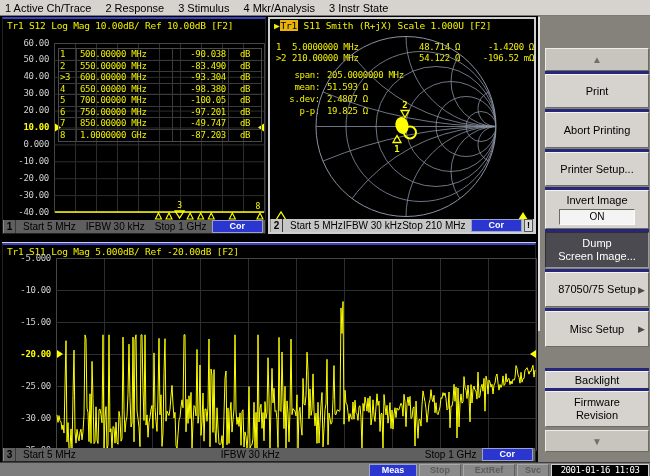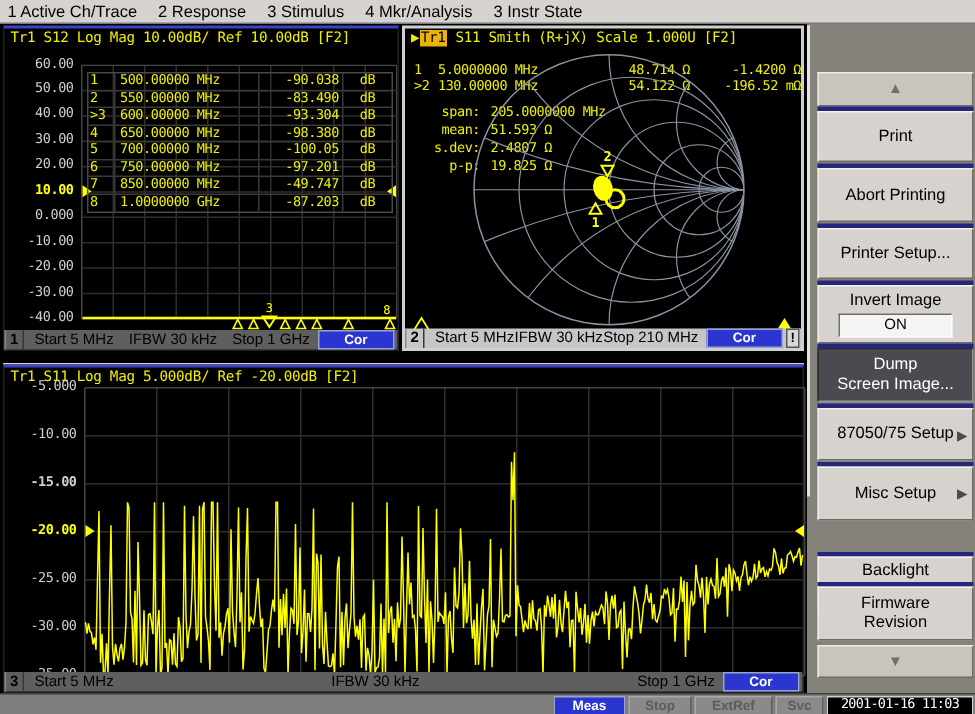--- a/index.html
+++ b/index.html
@@ -234,21 +234,21 @@
     </div>
     <div id="tr-readouts">
         <div class="rdrow" style="top: 23px;">
           <div class="rd-n"> 1</div>
           <div class="rd-f">5.0000000 MHz</div>
           <div class="rd-re">48.714 Ω</div>
           <div class="rd-im">-1.4200 Ω</div>
         </div>
         <div class="rdrow" style="top: 34px;">
           <div class="rd-n">&gt;2</div>
-          <div class="rd-f">130.00000 MHz</div>
+          <div class="rd-f">210.00000 MHz</div>
           <div class="rd-re">54.122 Ω</div>
           <div class="rd-im">-196.52 mΩ</div>
         </div>
       </div>
     <div id="tr-stats">
         <div class="strow" style="top: 50px;">
           <div class="st-l">span:</div>
           <div class="st-v">205.0000000 MHz</div>
         </div>
         <div class="strow" style="top: 62px;">
@@ -308,21 +308,21 @@
       <span class="corchip">Cor</span>
       <span class="exclchip">!</span>
     </div>
   </div>
 
   <div class="panel panel-accent" id="panel-b" style="left:2px;top:243px;width:534px;height:219px;box-shadow:0 -1px 0 #cfcfcf;">
     <div class="hdr">Tr1 S11 Log Mag 5.000dB/ Ref -20.00dB [F2]</div>
     <div id="b-ylabels">
         <div class="ylab" style="left: 2px; top: 7.5px;">-5.000</div>
         <div class="ylab" style="left: 2px; top: 39.5px;">-10.00</div>
-        <div class="ylab" style="left: 2px; top: 71.5px; font-weight: bold;">-15.00</div>
+        <div class="ylab" style="left: 2px; top: 71.5px;">-15.00</div>
         <div class="ylab ref" style="left: 2px; top: 103.5px;">-20.00</div>
         <div class="ylab" style="left: 2px; top: 135.5px;">-25.00</div>
         <div class="ylab" style="left: 2px; top: 167.5px;">-30.00</div>
         <div class="ylab" style="left: 2px; top: 199.5px;">-35.00</div>
       </div>
     <svg id="b-plot" style="position:absolute;left:53px;top:13px;" width="482" height="196">
         <line x1="0.5" y1="0.5" x2="0.5" y2="192.5" stroke="#454545" stroke-width="1"></line>
         <line x1="48.5" y1="0.5" x2="48.5" y2="192.5" stroke="#2e2e2e" stroke-width="1"></line>
         <line x1="96.5" y1="0.5" x2="96.5" y2="192.5" stroke="#2e2e2e" stroke-width="1"></line>
         <line x1="144.5" y1="0.5" x2="144.5" y2="192.5" stroke="#2e2e2e" stroke-width="1"></line>

